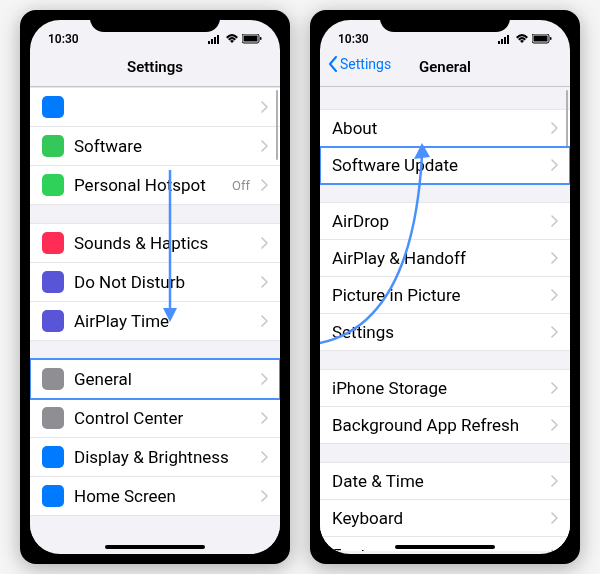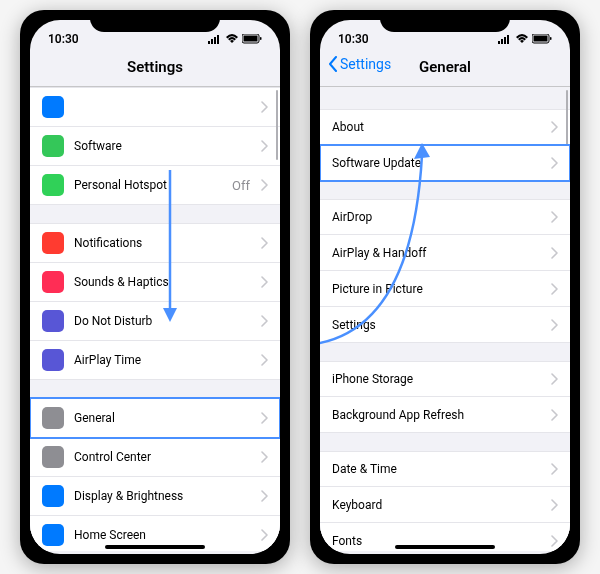--- a/index.html
+++ b/index.html
@@ -8,21 +8,21 @@
     font-family: -apple-system, BlinkMacSystemFont, "Segoe UI", Roboto, sans-serif;
     display: flex;
     justify-content: center;
     gap: 20px;
     padding: 10px;
   }
   .phone {
     width: 270px;
     height: 554px;
     background: #000;
-    border-radius: 24px;
+    border-radius: 16px;
     padding: 10px;
     box-shadow: 0 4px 20px rgba(0,0,0,0.3);
     position: relative;
   }
   .screen {
     width: 100%;
     height: 100%;
     background: #f2f2f7;
     border-radius: 30px;
     overflow: hidden;
@@ -91,21 +91,21 @@
     margin-right: 10px;
     display: flex;
     align-items: center;
     justify-content: center;
     flex-shrink: 0;
     color: #fff;
     font-size: 11px;
   }
   .row .label {
     flex: 1;
-    font-size: 12px;
+    font-size: 17px;
     color: #000;
   }
   .row .detail {
     font-size: 13px;
     color: #8e8e93;
     margin-right: 11px;
   }
   .chevron {
     color: #c7c7cc;
     font-size: 14px;
@@ -198,27 +198,20 @@
             <span class="icon bg-green2"></span>
             <span class="label">Personal Hotspot</span>
             <span class="detail">Off</span>
             <svg class="chevron" width="7" height="12">
               <path d="M1 1 L6 6 L1 11" stroke="#c7c7cc" stroke-width="1.6" fill="none" stroke-linecap="round" stroke-linejoin="round"></path>
             </svg>
           </div>
         </div>
         <div class="group">
           <div class="row">
-            <span class="icon bg-red"></span>
-            <span class="label">Notifications</span>
-            <svg class="chevron" width="7" height="12">
-              <path d="M1 1 L6 6 L1 11" stroke="#c7c7cc" stroke-width="1.6" fill="none" stroke-linecap="round" stroke-linejoin="round"></path>
-            </svg>
-          </div>
-          <div class="row">
             <span class="icon bg-pink"></span>
             <span class="label">Sounds &amp; Haptics</span>
             <svg class="chevron" width="7" height="12">
               <path d="M1 1 L6 6 L1 11" stroke="#c7c7cc" stroke-width="1.6" fill="none" stroke-linecap="round" stroke-linejoin="round"></path>
             </svg>
           </div>
           <div class="row">
             <span class="icon bg-purple"></span>
             <span class="label">Do Not Disturb</span>
             <svg class="chevron" width="7" height="12">

